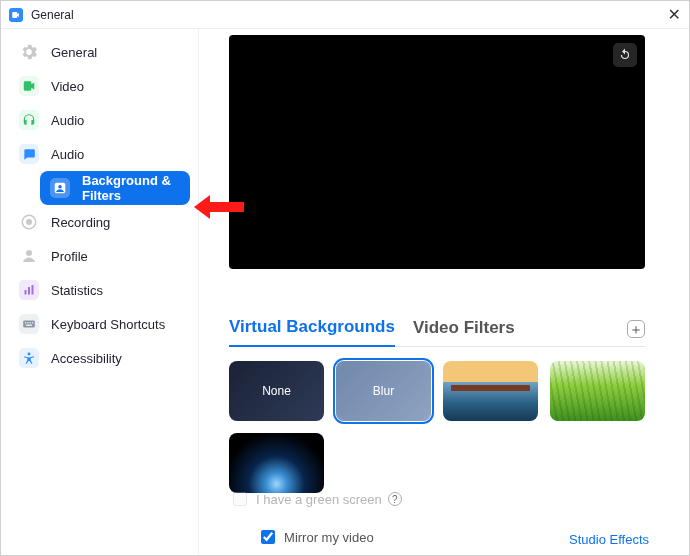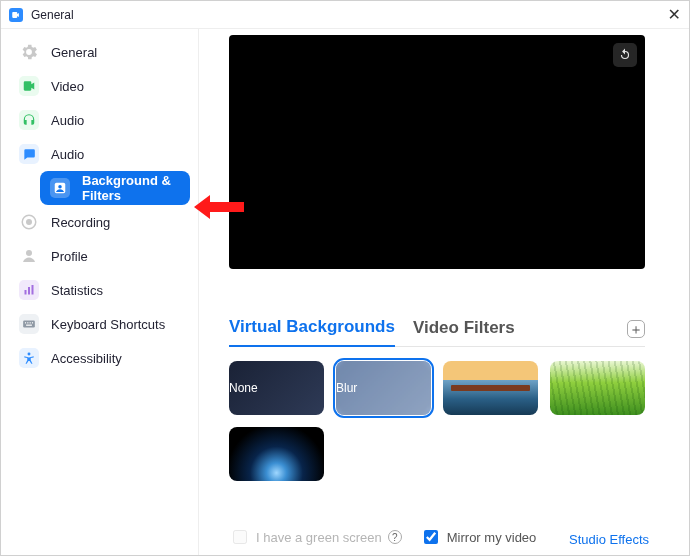--- a/index.html
+++ b/index.html
@@ -107,22 +107,22 @@
     display: flex; align-items: center; justify-content: center;
     color: #555; font-size: 14px; line-height: 1;
   }
 
   .thumbs {
     margin-top: 14px;
     display: flex; flex-wrap: wrap; gap: 12px;
     width: 430px;
   }
   .thumb {
-    width: 95px; height: 54px; border-radius: 8px;
-    display: flex; align-items: center; justify-content: flex-start;
+    width: 95px; height: 60px; border-radius: 8px;
+    display: flex; align-items: center; justify-content: center;
     font-size: 12px; color: #fff;
     position: relative; overflow: hidden;
     cursor: default;
   }
   .thumb.selected { outline: 2px solid #0E72ED; outline-offset: 1px; }
   .thumb-none { background: linear-gradient(135deg, #1a2236, #2e3a56); }
   .thumb-blur { background: linear-gradient(135deg, #6f87ad, #95a9c7); }
   .thumb-blur::after{
     content:""; position:absolute; inset:0; backdrop-filter: blur(2px);
     background: rgba(120,140,170,0.2);
@@ -137,20 +137,21 @@
     content:""; position:absolute; inset:0;
     background: repeating-linear-gradient(80deg, rgba(0,60,0,0.15) 0 2px, transparent 2px 6px);
   }
   .thumb-earth { background: radial-gradient(circle at 50% 85%, #9fd7ff 0%, #3b8fd3 15%, #08244a 40%, #000 75%); }
 
   .footer {
     position: absolute;
     left: 30px; bottom: 10px;
     display: flex; align-items: center; gap: 18px;
     color: #555;
+    flex-direction: column;
   }
   .cb { display: flex; align-items: center; gap: 6px; }
   .cb input[type=checkbox] { width: 14px; height: 14px; accent-color: #0E72ED; }
   .cb.disabled { color: #b5b5b5; }
   .cb.disabled input { opacity: 0.5; }
   .help-icon { width:14px; height:14px; border:1px solid #aaa; border-radius:50%;
     display:inline-flex; align-items:center; justify-content:center;
     font-size:10px; color:#666; }
   .studio { position:absolute; right: 40px; bottom: 10px; color:#0E72ED; cursor:default; }
 

